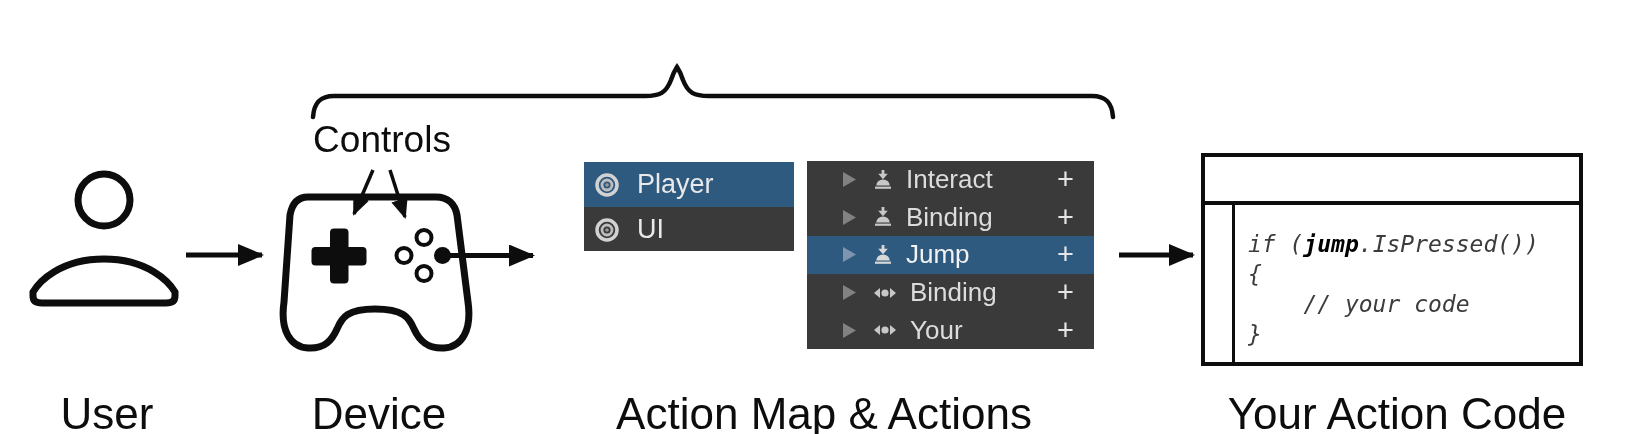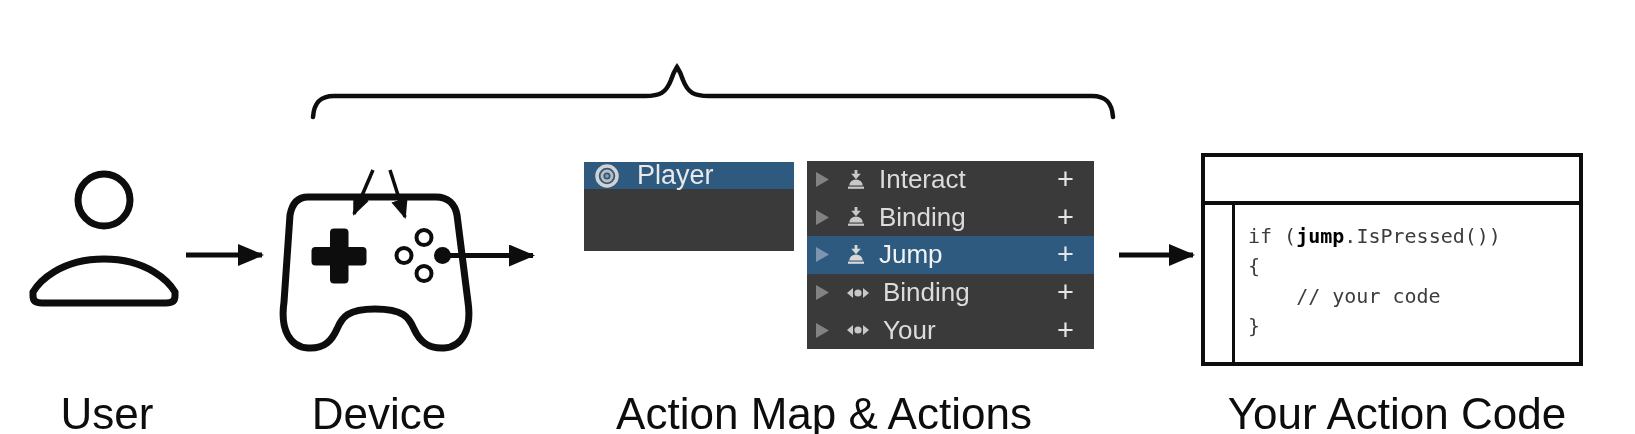--- a/index.html
+++ b/index.html
@@ -16,39 +16,39 @@
   .cap-map{top:392px;left:824px;}
   .cap-code{top:392px;left:1397px;}
 
   
   svg.layer{position:absolute;left:0;top:0;}
 
   
   .maps-panel{left:584px;top:162px;width:210px;height:89px;background:#3a3a3a;}
   .actions-panel{left:807px;top:161px;width:287px;height:188px;background:#3a3a3a;}
   .row{display:flex;align-items:center;box-sizing:border-box;}
-  .map-row{height:27px;}
-  .action-row{height:37.6px;}
+  .map-row{height:45px;}
+  .action-row{height:37.6px;padding-left:27px;}
   .selected{background:#2e5a80;}
   .map-row .ring-icon{margin-left:10px;flex:0 0 auto;}
   .map-label{margin-left:17px;font-size:27px;color:#e9e9e9;}
   .fold{margin-left:7px;flex:0 0 auto;}
   .a-icon{margin-left:15px;flex:0 0 auto;}
   .a-label{margin-left:13px;font-size:26px;color:#dcdcdc;}
   .selected .a-label{color:#f2f2f2;}
   .plus{margin-left:auto;margin-right:20px;font-size:29px;font-weight:400;color:#e6e6e6;line-height:1;}
 
   
   .code-box{left:1201px;top:153px;width:382px;height:213px;border:4px solid #0d0d0d;
             box-sizing:border-box;background:#ffffff;display:flex;flex-direction:column;}
   .code-titlebar{height:44px;border-bottom:4px solid #0d0d0d;flex:0 0 auto;}
   .code-body{flex:1 1 auto;display:flex;}
   .code-gutter{width:27px;border-right:3px solid #0d0d0d;flex:0 0 auto;}
-  .code-text{padding:16px 0 0 13px;font-family:"DejaVu Sans Mono","Liberation Mono",monospace;
-             font-size:20px;line-height:30px;color:#3c3c3c;white-space:pre;}
+  .code-text{padding:24px 0 0 13px;font-family:"DejaVu Sans Mono","Liberation Mono",monospace;
+             font-size:23px;line-height:30px;color:#3c3c3c;white-space:pre;font-style:italic;}
   .kw{font-weight:bold;color:#000000;}
 </style>
 </head>
 <body>
 
 <div class="canvas">
 
   <svg class="layer" width="1635" height="434" viewBox="0 0 1635 434">
     <defs>
       <marker id="ah-big" markerUnits="userSpaceOnUse" markerWidth="26" markerHeight="22" refX="24" refY="11" orient="auto">
@@ -90,33 +90,42 @@
         <circle cx="424" cy="273.5" r="7.5"></circle>
         <circle cx="442.5" cy="255.5" r="8.5" fill="#0d0d0d" stroke="none"></circle>
       </g>
     </g>
 
     <line x1="444" y1="255.5" x2="533" y2="255.5" stroke="#0d0d0d" stroke-width="5" marker-end="url(#ah-big)"></line>
 
     <line x1="1119" y1="255" x2="1193" y2="255" stroke="#0d0d0d" stroke-width="5" marker-end="url(#ah-big)"></line>
   </svg>
 
+  <div class="abs caption controls">Controls</div>
   <div class="abs caption cap-user">User</div>
   <div class="abs caption cap-device">Device</div>
   <div class="abs caption cap-map">Action Map &amp; Actions</div>
   <div class="abs caption cap-code">Your Action Code</div>
 
   <div class="abs maps-panel">
     <div class="row map-row selected">
       <svg class="ring-icon" width="26" height="26" viewBox="0 0 26 26">
         <circle cx="13" cy="13" r="10" fill="none" stroke="#d2d2d2" stroke-width="3.5"></circle>
         <circle cx="13" cy="13" r="5" fill="none" stroke="#bdbdbd" stroke-width="2.8"></circle>
         <circle cx="13" cy="13" r="1.8" fill="#9a9a9a"></circle>
       </svg>
       <span class="map-label">Player</span>
+    </div>
+    <div class="row map-row">
+      <svg class="ring-icon" width="26" height="26" viewBox="0 0 26 26">
+        <circle cx="13" cy="13" r="10" fill="none" stroke="#d2d2d2" stroke-width="3.5"></circle>
+        <circle cx="13" cy="13" r="5" fill="none" stroke="#bdbdbd" stroke-width="2.8"></circle>
+        <circle cx="13" cy="13" r="1.8" fill="#9a9a9a"></circle>
+      </svg>
+      <span class="map-label">UI</span>
     </div>
   </div>
 
   <div class="abs actions-panel">
 
     <div class="row action-row">
       <svg class="fold" width="17" height="19" viewBox="0 0 17 19">
         <polygon points="2,2 15,9.5 2,17" fill="#828282"></polygon>
       </svg>
       <svg class="a-icon" width="20" height="20" viewBox="0 0 20 20" fill="#c8c8c8">

